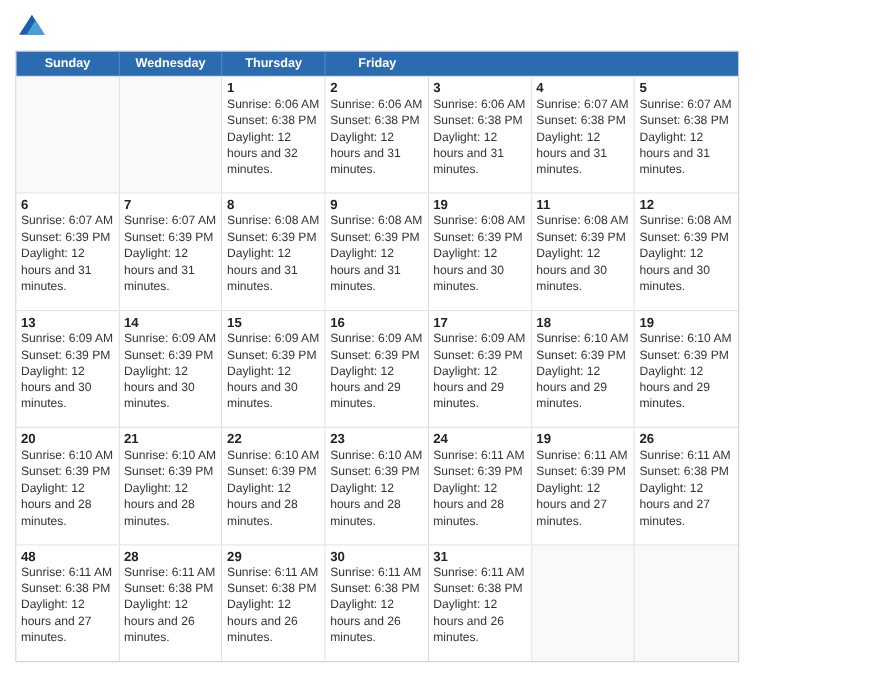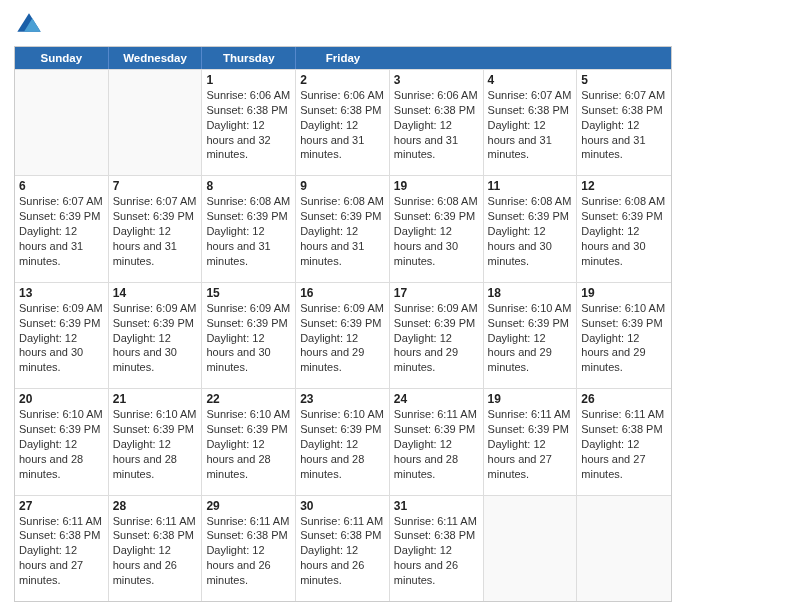--- a/index.html
+++ b/index.html
@@ -298,21 +298,21 @@
           </div>
           <div class="cal-cell">
             <span class="day-num">26</span>
             <div class="day-info" style="white-space: pre-line;">Sunrise: 6:11 AM
 Sunset: 6:38 PM
 Daylight: 12 hours and 27 minutes.</div>
           </div>
         </div>
         <div class="cal-row">
           <div class="cal-cell">
-            <span class="day-num">27</span>
+            <span class="day-num">48</span>
             <div class="day-info" style="white-space: pre-line;">Sunrise: 6:11 AM
 Sunset: 6:38 PM
 Daylight: 12 hours and 27 minutes.</div>
           </div>
           <div class="cal-cell">
             <span class="day-num">28</span>
             <div class="day-info" style="white-space: pre-line;">Sunrise: 6:11 AM
 Sunset: 6:38 PM
 Daylight: 12 hours and 26 minutes.</div>
           </div>

